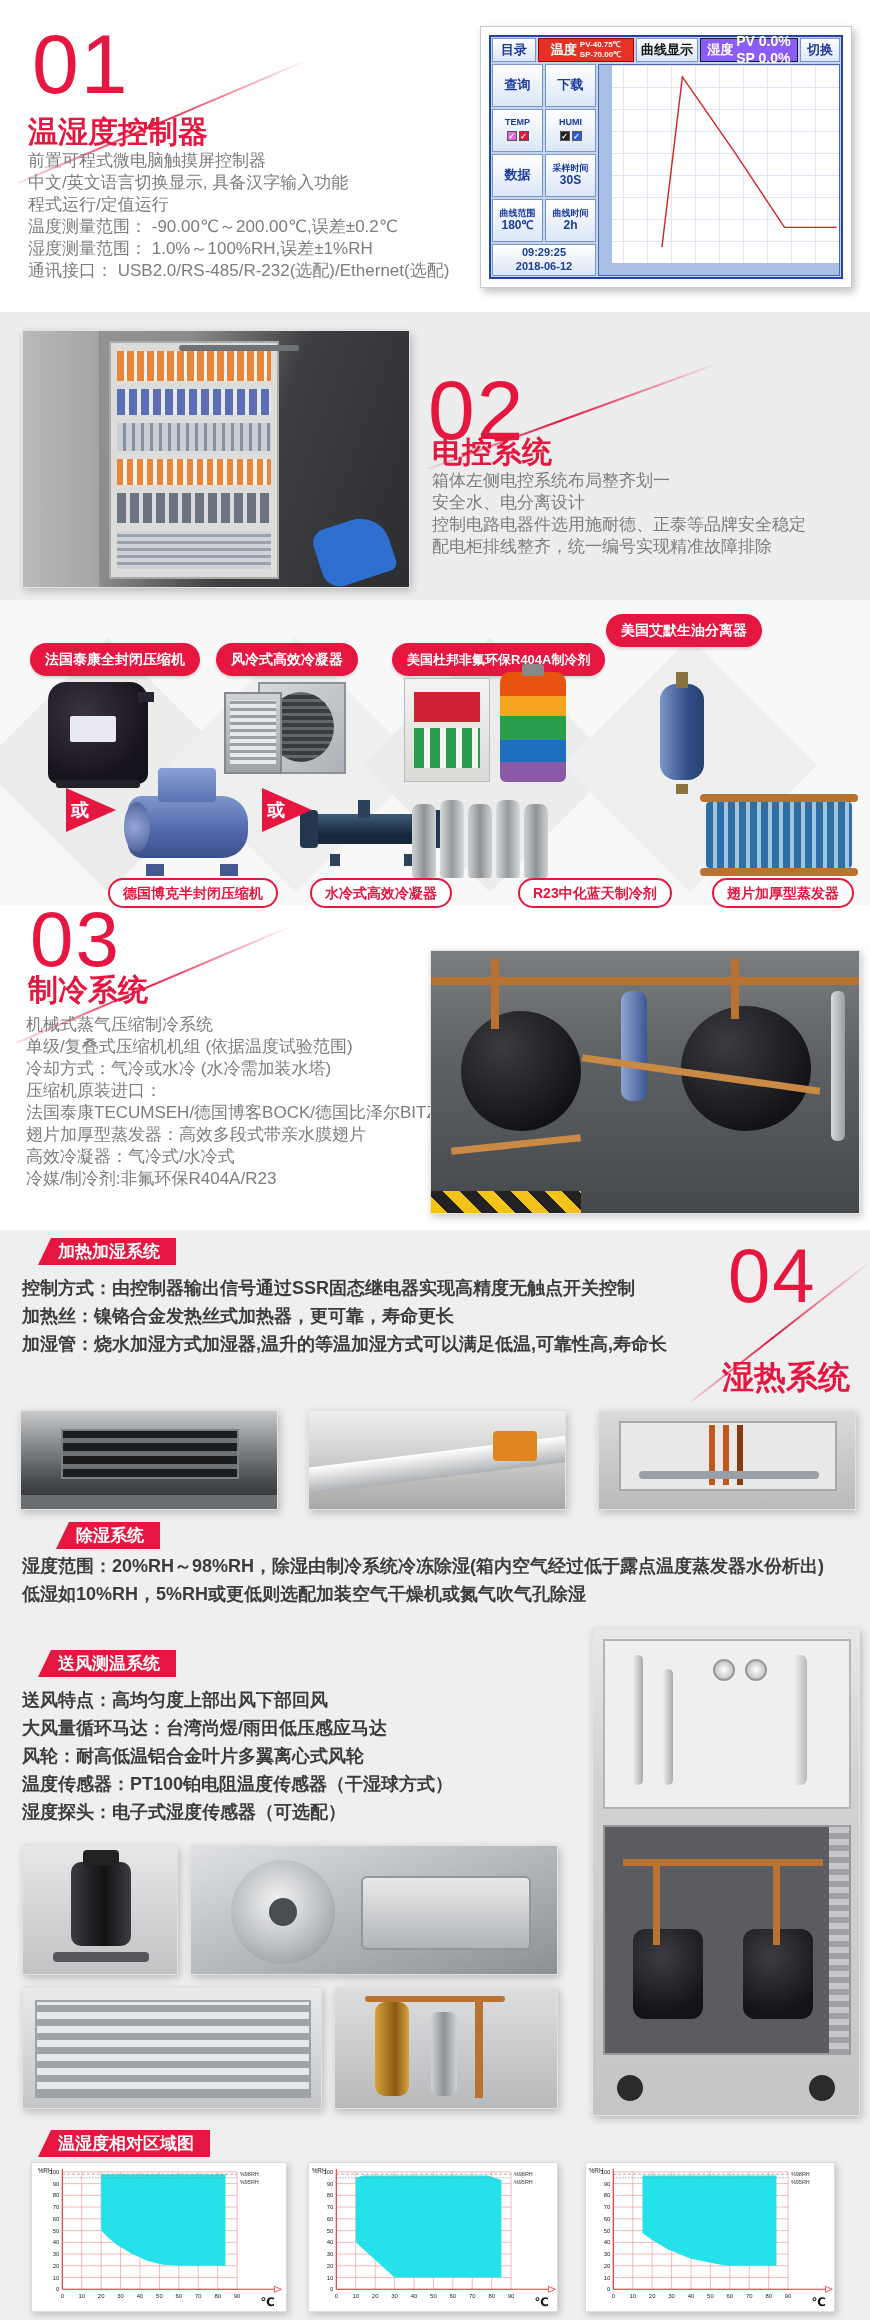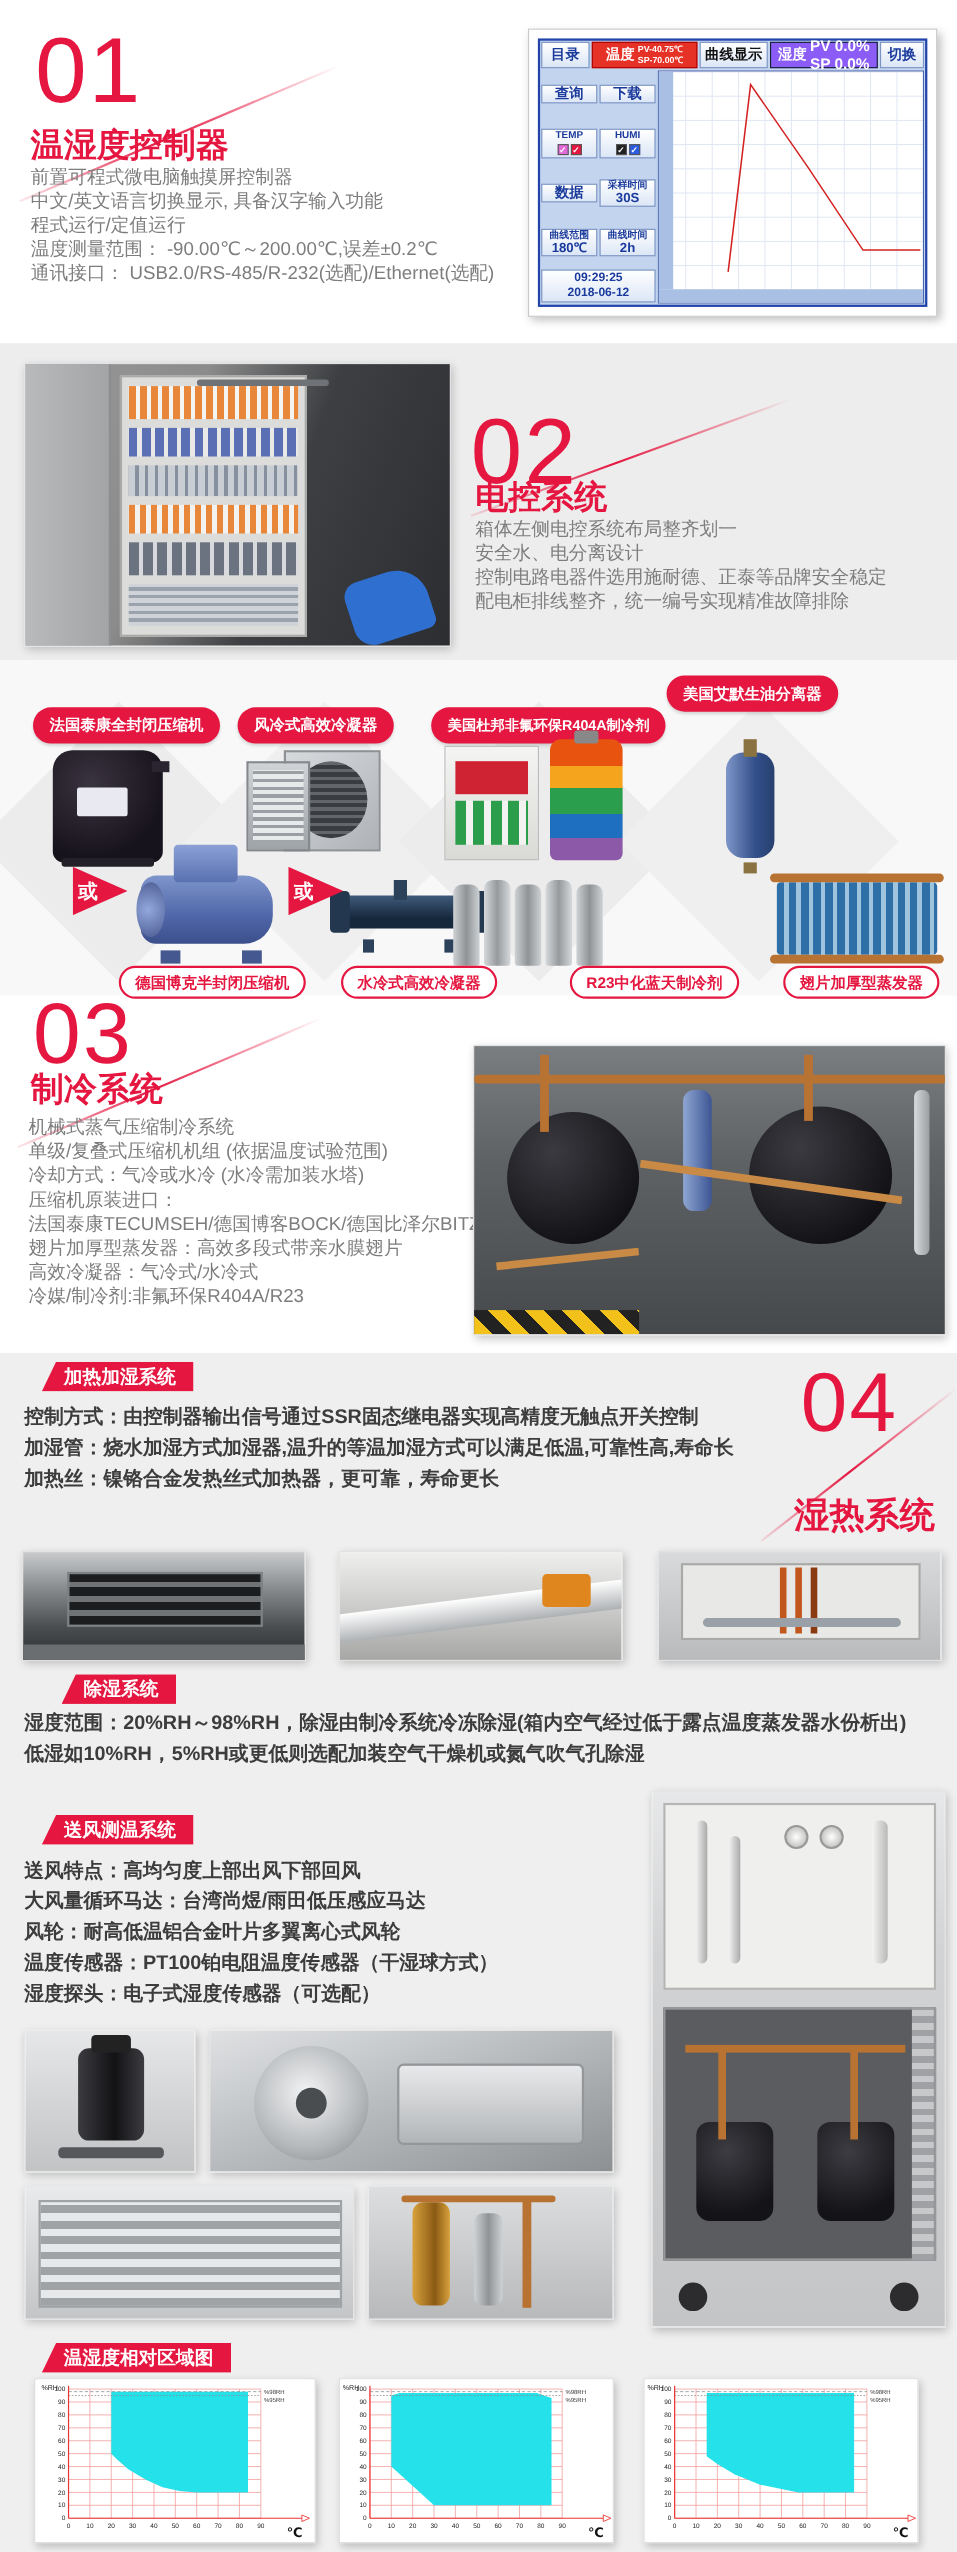--- a/index.html
+++ b/index.html
@@ -19,21 +19,21 @@
   .photo{position:absolute;background:#fff;border:1px solid #e2e2e2;box-shadow:2px 3px 8px rgba(0,0,0,.22);overflow:hidden;}
   .bgband{position:absolute;left:0;width:870px;}
   .diamond{position:absolute;width:180px;height:180px;background:#ececec;transform:rotate(45deg);}
   
   #ctrl{padding:8px;background:#fff;border:1px solid #c9c9c9;box-shadow:3px 4px 8px rgba(0,0,0,.25);}
   #scr{width:100%;height:100%;background:#c3d4ee;border:2px solid #2244aa;display:flex;flex-direction:column;font-family:"Liberation Sans",sans-serif;}
   #scr-head{display:flex;height:26px;gap:2px;padding:1px;}
   .scr-btn{background:linear-gradient(#ffffff,#dbe6f6);border:1px solid #7d95c4;color:#1a3a9c;font-weight:700;display:flex;align-items:center;justify-content:center;font-size:13px;}
   #scr-body{flex:1;display:flex;gap:2px;padding:1px;}
   #scr-left{width:104px;display:flex;flex-direction:column;gap:2px;}
-  .scr-row{display:flex;gap:2px;flex:1;align-items:center;}
+  .scr-row{display:flex;gap:2px;flex:1;}
   .scr-row .scr-btn{flex:1;flex-direction:column;line-height:1.1;}
   .mini-lbl{font-size:9px;color:#1a3a9c;}
   .chk{display:inline-block;width:10px;height:10px;border:1px solid #555;margin:1px;color:#fff;font-size:8px;line-height:10px;text-align:center;}
   #plot{flex:1;position:relative;background:#fff;border:1px solid #4a66b0;
         background-image:linear-gradient(#dfe6f2 1px,transparent 1px),linear-gradient(90deg,#dfe6f2 1px,transparent 1px);
         background-size:24px 22px;}
   #plot .ystrip{position:absolute;left:0;top:0;bottom:12px;width:13px;background:#a9c0e4;}
   #plot .xstrip{position:absolute;left:0;right:0;bottom:0;height:12px;background:#a9c0e4;}
   .chartbox{position:absolute;background:#fff;border:1px solid #dcdcdc;box-shadow:2px 3px 7px rgba(0,0,0,.2);}
   .chartbox svg{display:block;width:100%;height:100%;}
@@ -44,20 +44,21 @@
 <div id="page">
 
   <div class="abs num" style="left:32px;top:22px;">01</div>
   <div class="slash" style="left:18px;top:182px;width:315px;transform:rotate(-23deg);"></div>
   <div class="abs sec-title" style="left:28px;top:112px;">温湿度控制器</div>
   <div class="abs" style="left:28px;top:150px;">
       <div class="tline">前置可程式微电脑触摸屏控制器</div>
       <div class="tline">中文/英文语言切换显示, 具备汉字输入功能</div>
       <div class="tline">程式运行/定值运行</div>
       <div class="tline">温度测量范围： -90.00℃～200.00℃,误差±0.2℃</div>
+      <div class="tline">湿度测量范围： 1.0%～100%RH,误差±1%RH</div>
       <div class="tline">通讯接口： USB2.0/RS-485/R-232(选配)/Ethernet(选配)</div>
     </div>
 
   <div class="abs" id="ctrl" style="left:480px;top:26px;width:372px;height:262px;">
     <div id="scr">
       <div id="scr-head">
         <div class="scr-btn" style="width:44px;">目录</div>
         <div style="width:96px;background:#e63226;border:1px solid #a00;display:flex;align-items:center;justify-content:center;gap:3px;">
           <span style="color:#fff;font-weight:700;font-size:13px;">温度</span>
           <span style="display:flex;flex-direction:column;color:#fff;font-size:8px;font-weight:700;line-height:1.2;">
@@ -250,22 +251,22 @@
     <div style="position:absolute;left:20px;top:190px;width:130px;height:7px;background:#c98a45;transform:rotate(-6deg);"></div>
     <div style="position:absolute;left:0;bottom:0;width:150px;height:22px;background:repeating-linear-gradient(45deg,#f2c21a 0 12px,#222 12px 24px);"></div>
     <div style="position:absolute;right:14px;top:40px;width:14px;height:150px;background:linear-gradient(90deg,#d8dadd,#9b9ea1);border-radius:6px;"></div>
   </div>
 
   <div class="bgband" style="top:1230px;height:1090px;background:#efefef;"></div>
 
   <span class="abs flag" style="left:38px;top:1238px;">加热加湿系统</span>
   <div class="abs dark" style="left:22px;top:1274px;width:700px;">
       <div class="tline">控制方式：由控制器输出信号通过SSR固态继电器实现高精度无触点开关控制</div>
+      <div class="tline">加热丝：镍铬合金发热丝式加热器，更可靠，寿命更长</div>
       <div class="tline">加湿管：烧水加湿方式加湿器,温升的等温加湿方式可以满足低温,可靠性高,寿命长</div>
-      <div class="tline">加热丝：镍铬合金发热丝式加热器，更可靠，寿命更长</div>
     </div>
 
   <div class="abs num" style="left:728px;top:1238px;font-size:76px;">04</div>
   <div class="slash" style="left:692px;top:1400px;width:225px;transform:rotate(-38deg);"></div>
   <div class="abs sec-title" style="left:722px;top:1356px;font-size:32px;">湿热系统</div>
 
   <div class="photo" style="left:20px;top:1410px;width:258px;height:100px;">
     <div style="position:absolute;inset:0;background:linear-gradient(180deg,#c9cbcd,#8f9294 30%,#4a4d50 70%,#2c2e30);"></div>
     <div style="position:absolute;left:40px;top:18px;width:178px;height:50px;background:repeating-linear-gradient(0deg,#1c1d1f 0 8px,#6f7376 8px 13px);border:2px solid #7d8184;"></div>
     <div style="position:absolute;left:0;bottom:0;width:258px;height:14px;background:#6b6e71;"></div>

